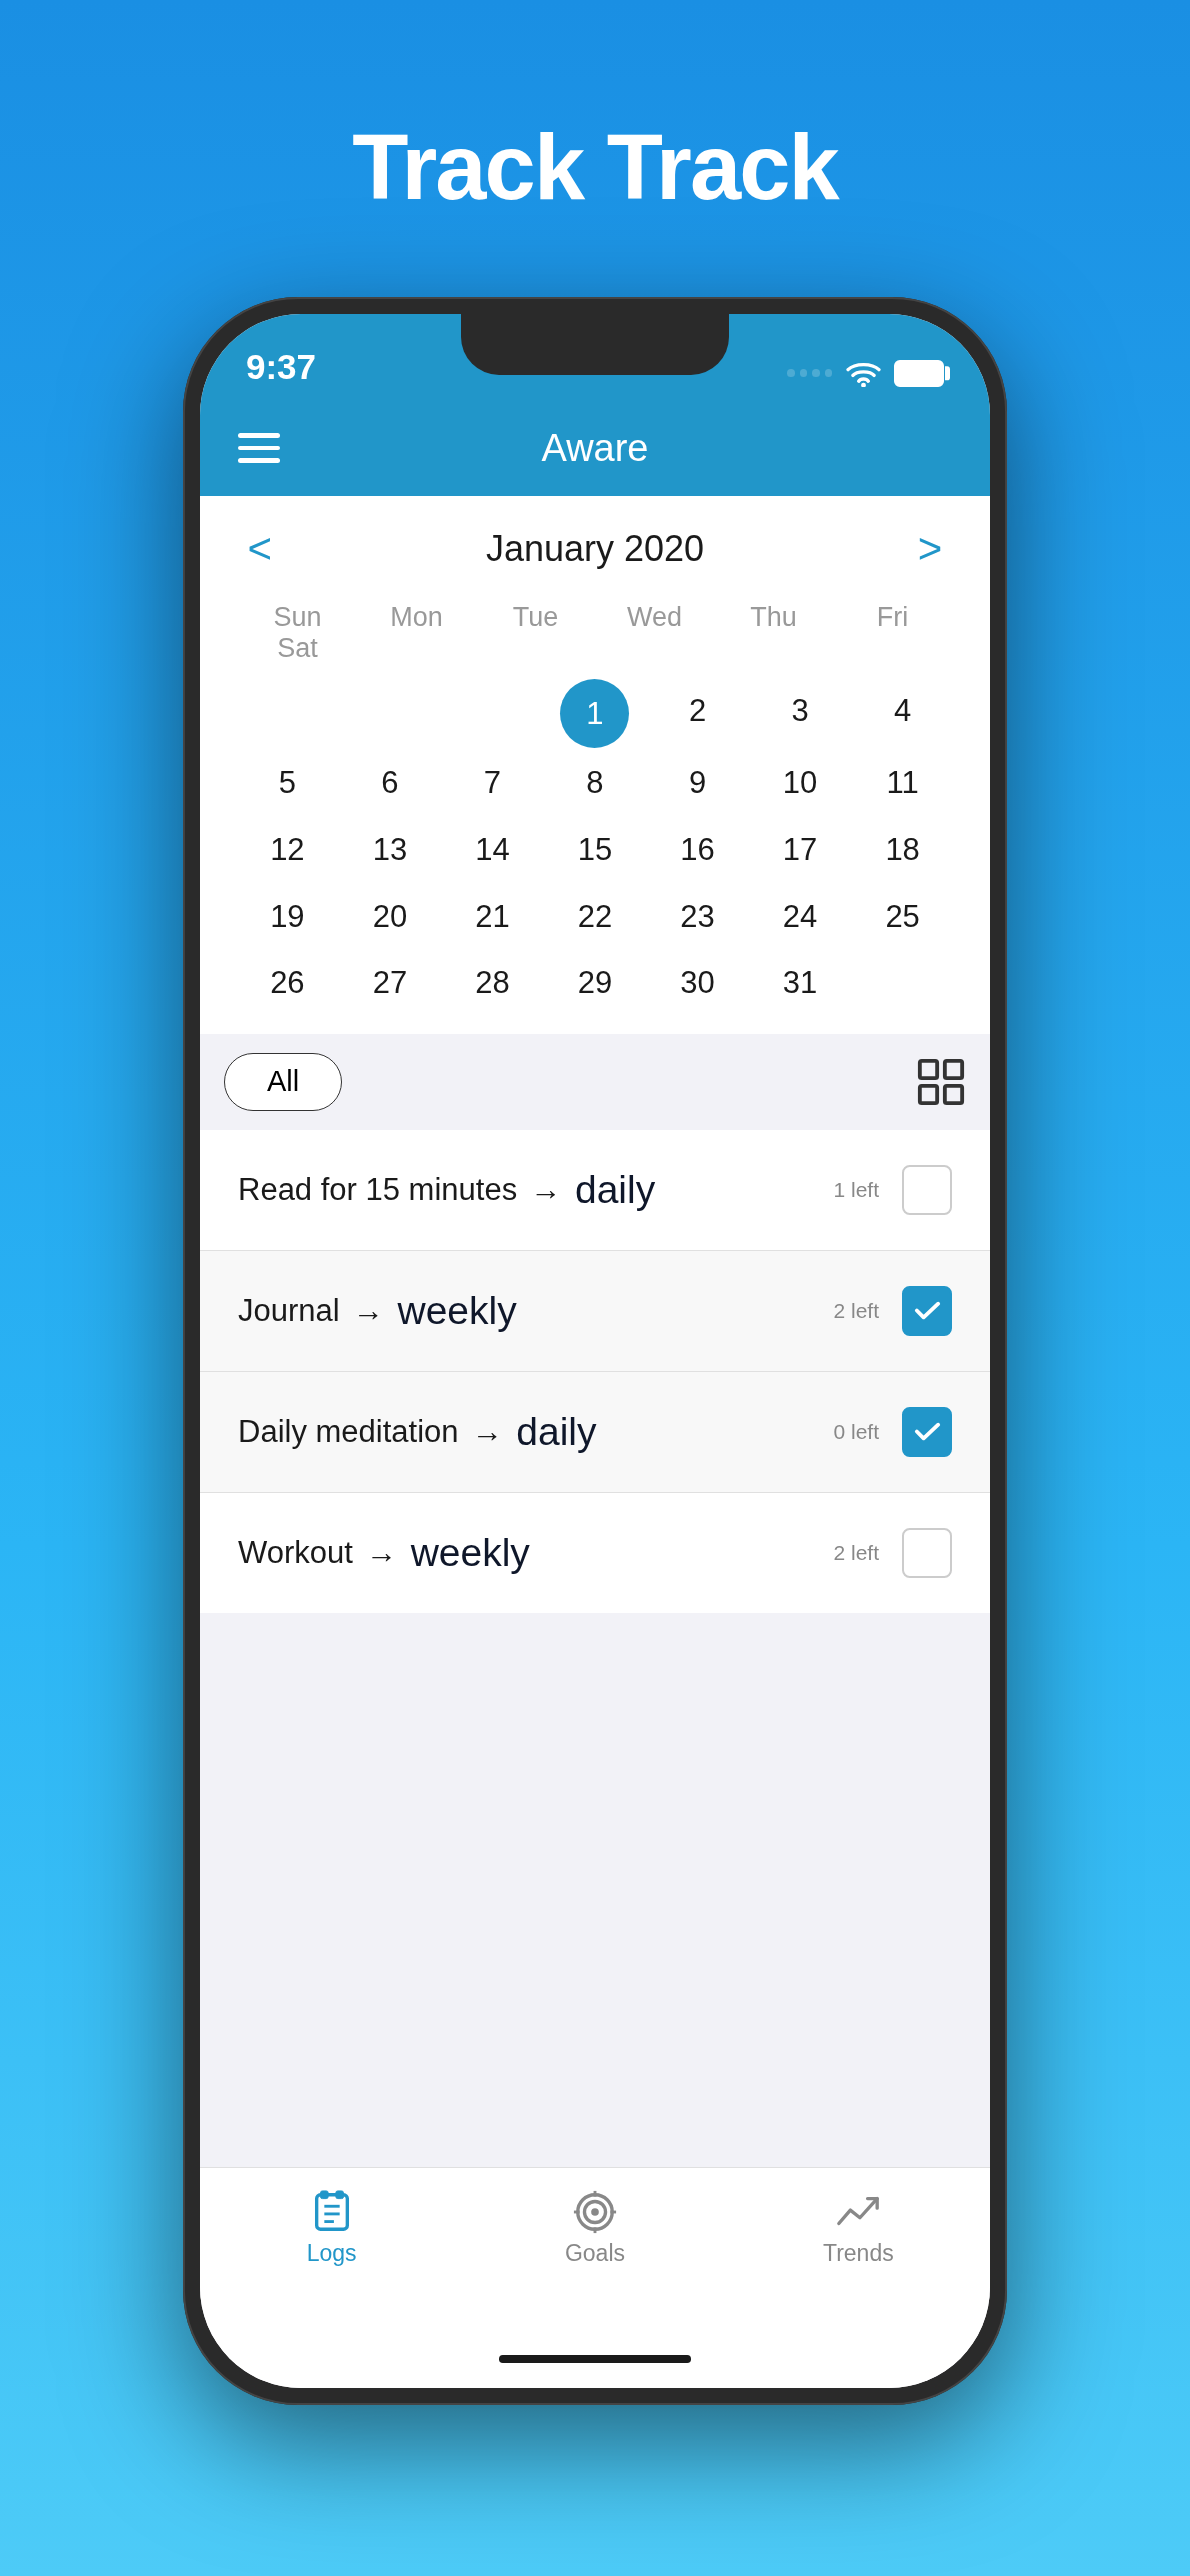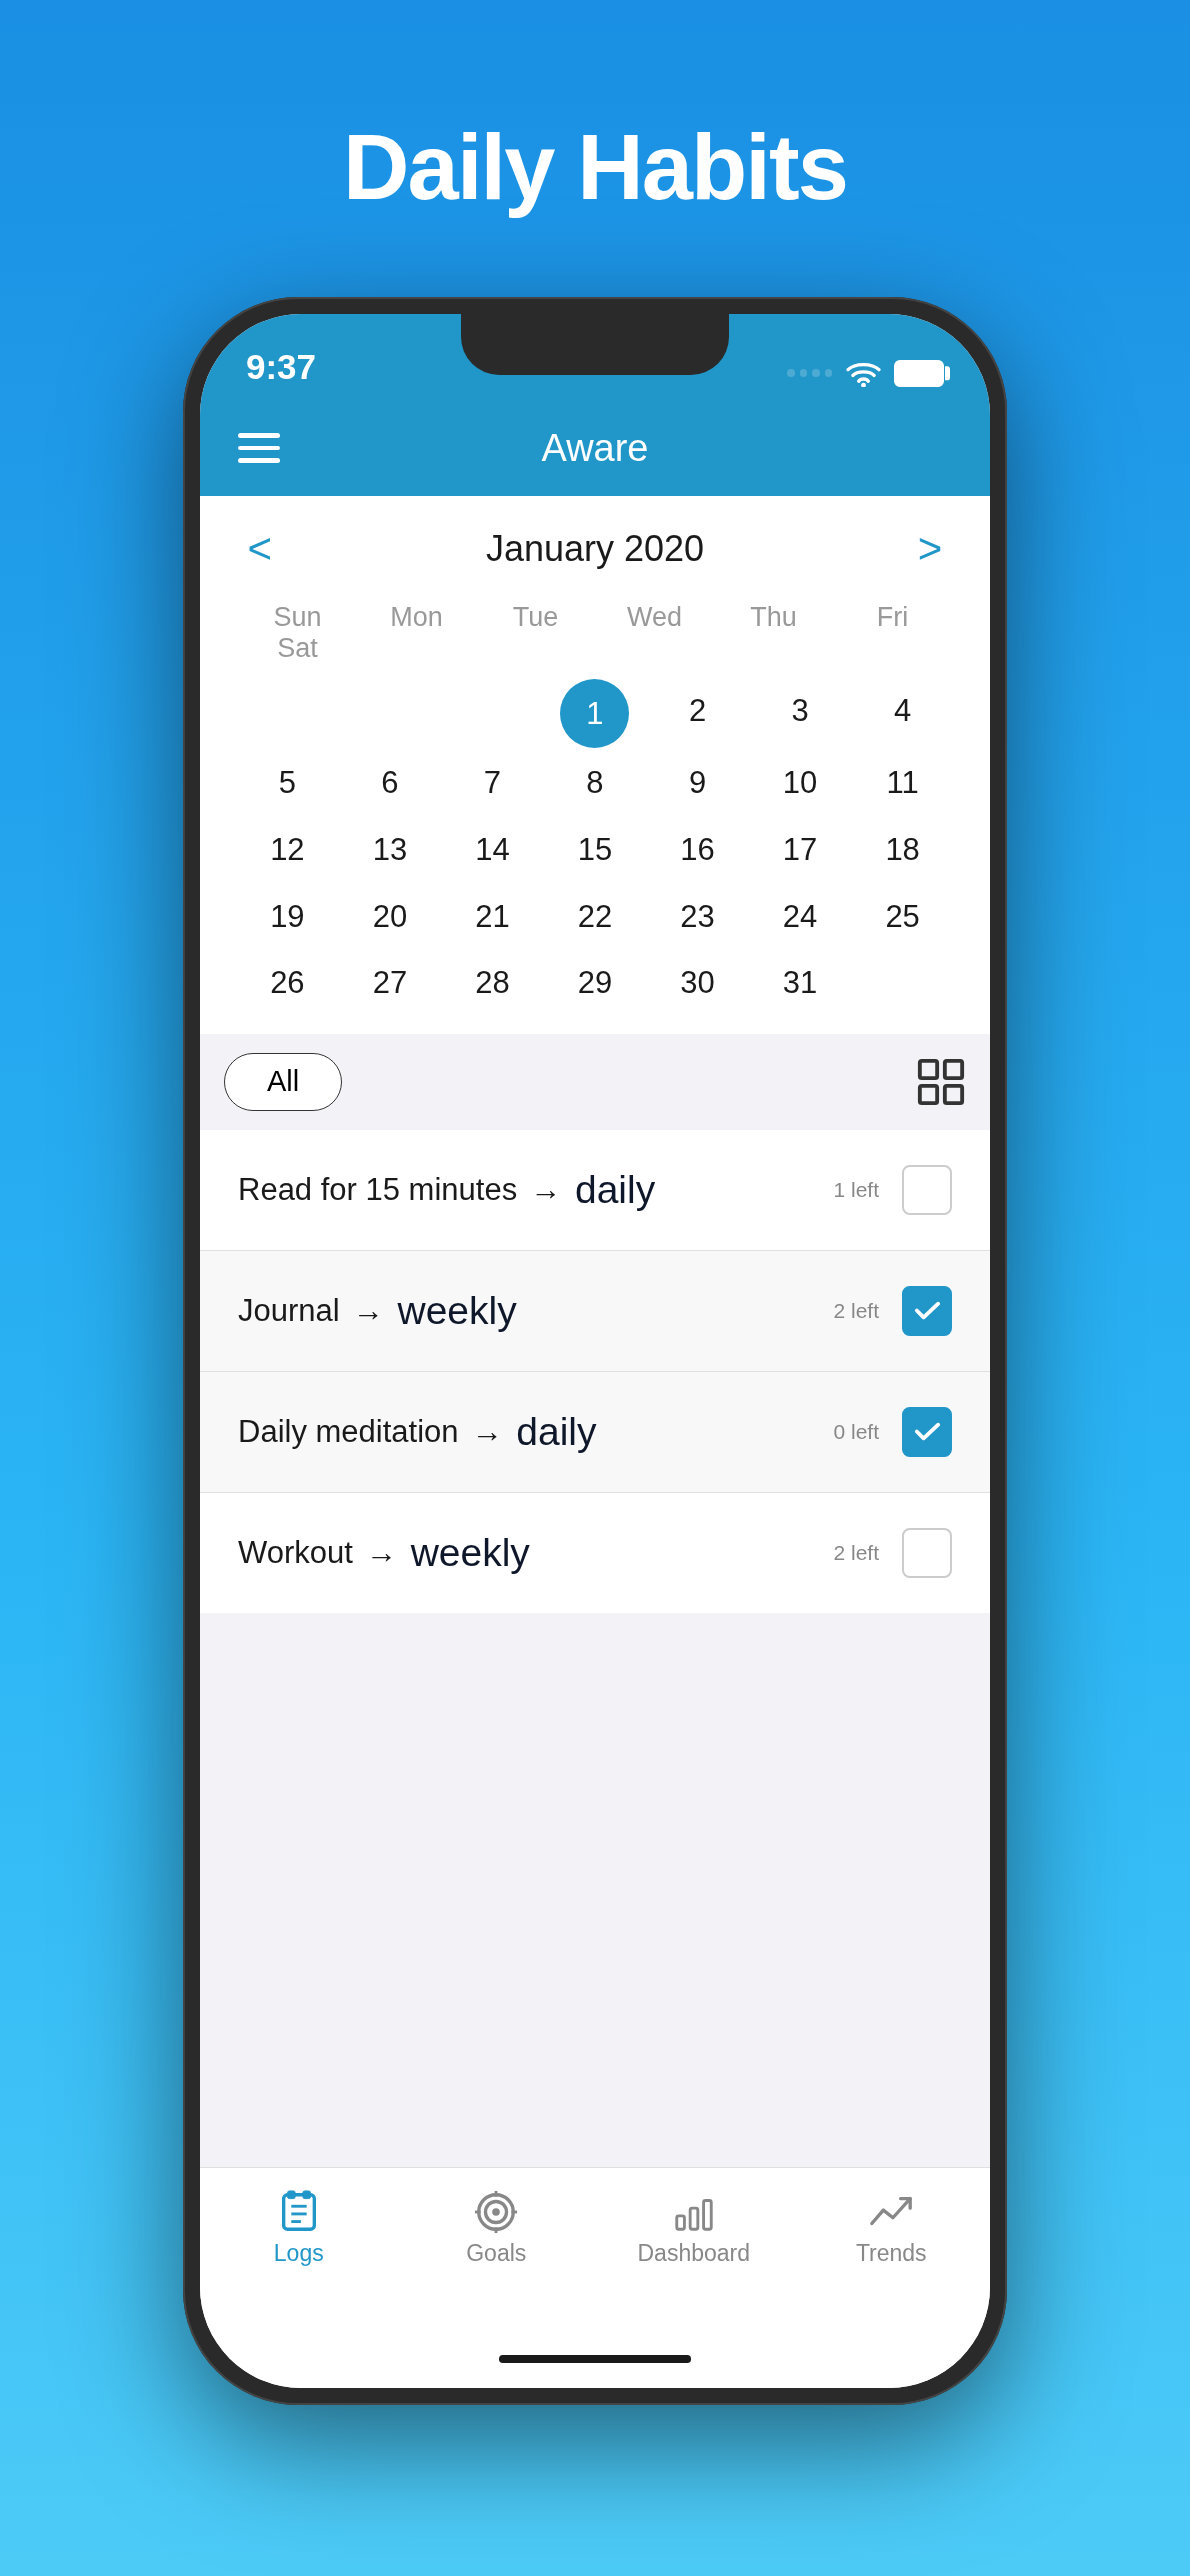--- a/index.html
+++ b/index.html
@@ -412,21 +412,21 @@
     .home-bar {
       width: 192px;
       height: 7.7px;
       background: #1a1a1a;
       border-radius: 3.8px;
     }
   </style>
 </head>
 <body>
 
-<span class="page-title">Daily Habits</span>
+<span class="page-title">Track Track</span>
 
 <div class="phone-shell">
   <div class="notch"></div>
   <div class="phone-screen">
 
     <div class="status-bar">
       <span class="status-time">9:37</span>
       <div class="status-icons">
         <div class="signal-dots">
           <div class="signal-dot" style="opacity:0.4"></div>
@@ -602,30 +602,20 @@
     <line x1="24" y1="40" x2="24" y2="46" stroke="currentColor" stroke-width="3"></line>
     <line x1="2" y1="24" x2="8" y2="24" stroke="currentColor" stroke-width="3"></line>
     <line x1="40" y1="24" x2="46" y2="24" stroke="currentColor" stroke-width="3"></line>
   </svg>
           </div>
           <span class="tab-label">Goals</span>
         </div>
         <div class="tab-item">
           <div class="tab-icon" style="color: rgb(136, 136, 136);">
             <svg viewBox="0 0 48 48" fill="none" xmlns="http://www.w3.org/2000/svg">
-    <rect x="6" y="28" width="8" height="14" rx="2" stroke="currentColor" stroke-width="3" fill="none"></rect>
-    <rect x="20" y="20" width="8" height="22" rx="2" stroke="currentColor" stroke-width="3" fill="none"></rect>
-    <rect x="34" y="12" width="8" height="30" rx="2" stroke="currentColor" stroke-width="3" fill="none"></rect>
-  </svg>
-          </div>
-          <span class="tab-label">Dashboard</span>
-        </div>
-        <div class="tab-item">
-          <div class="tab-icon" style="color: rgb(136, 136, 136);">
-            <svg viewBox="0 0 48 48" fill="none" xmlns="http://www.w3.org/2000/svg">
     <polyline points="4,36 16,22 26,30 44,10" stroke="currentColor" stroke-width="3.5" stroke-linecap="round" stroke-linejoin="round" fill="none"></polyline>
     <polyline points="34,10 44,10 44,20" stroke="currentColor" stroke-width="3.5" stroke-linecap="round" stroke-linejoin="round" fill="none"></polyline>
   </svg>
           </div>
           <span class="tab-label">Trends</span>
         </div>
       </div>
 
     <div class="home-indicator">
       <div class="home-bar"></div>

